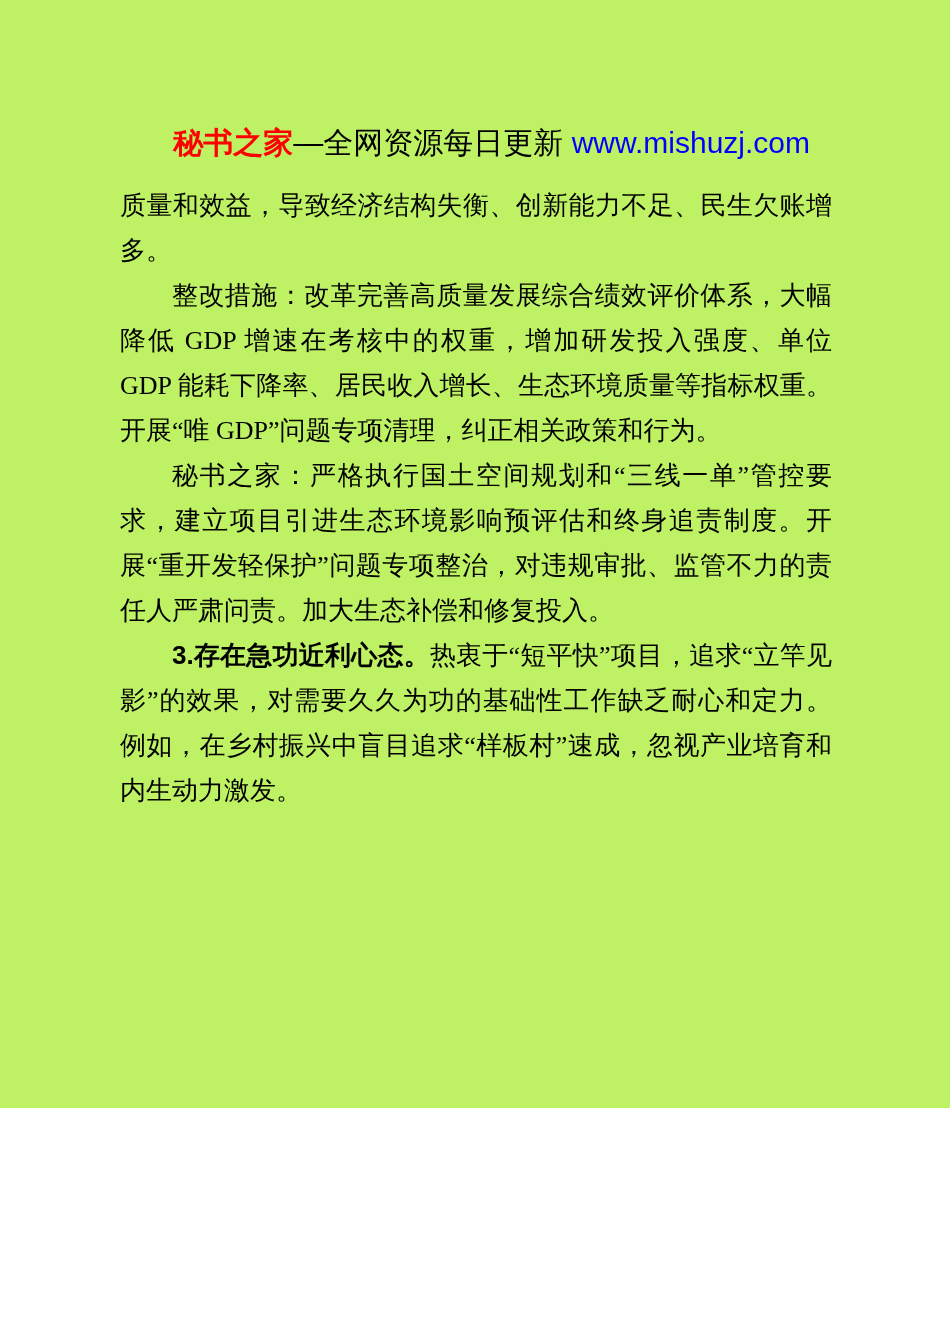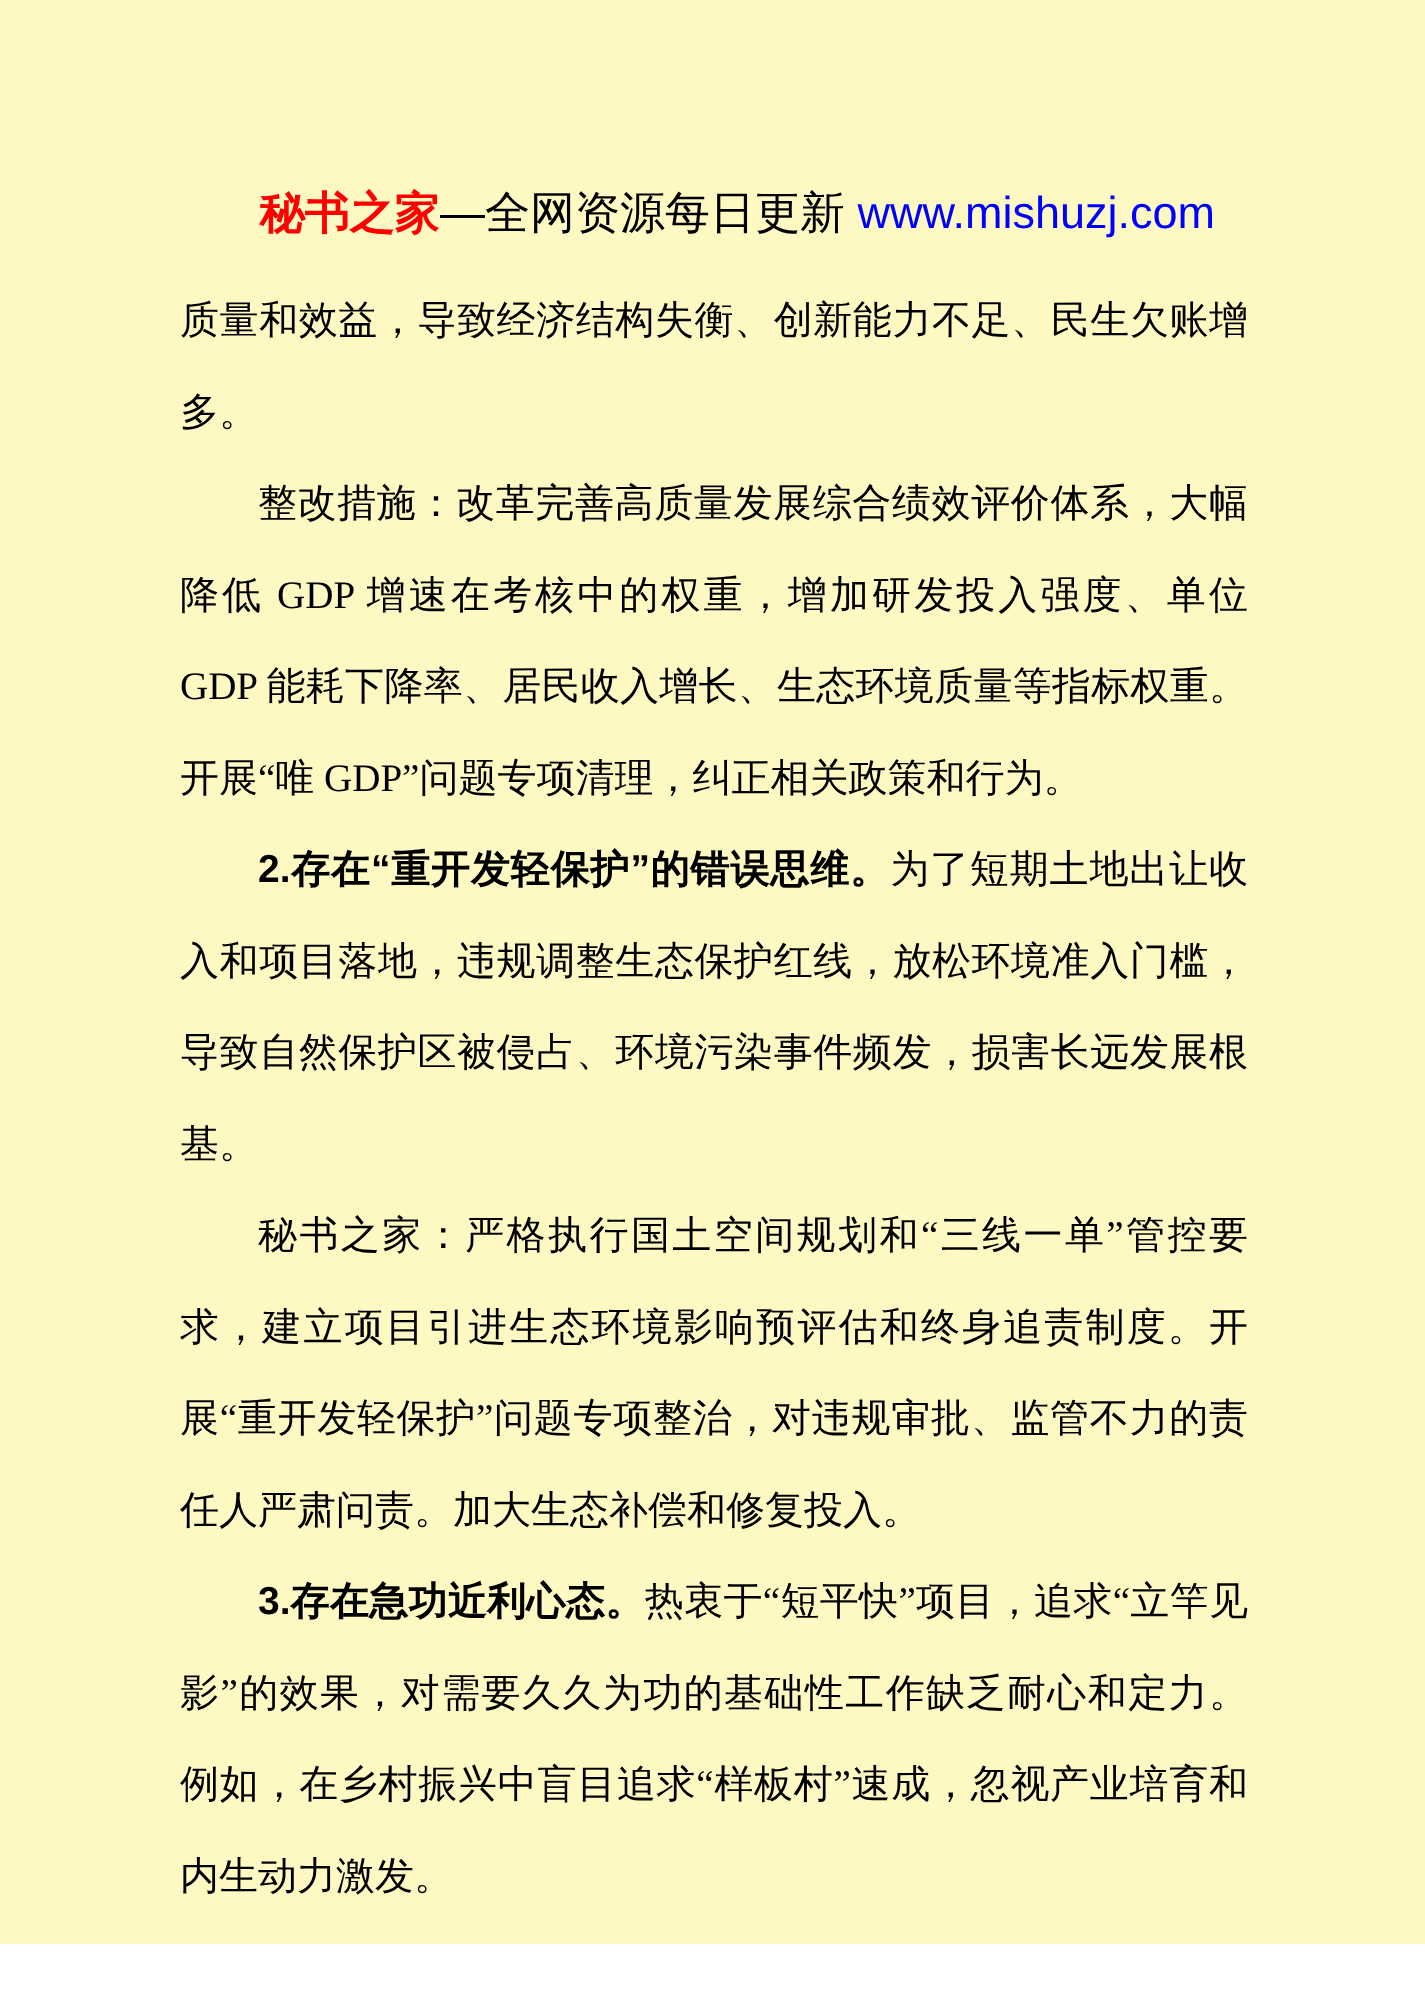--- a/index.html
+++ b/index.html
@@ -3,22 +3,22 @@
 <meta charset="utf-8">
 <style>
   html, body {
     margin: 0;
     padding: 0;
     background: #ffffff;
   }
   .page {
     position: relative;
     width: 950px;
-    height: 1296px;
-    background: #fef9c3;
+    height: 1108px;
+    background: #bef264;
     overflow: hidden;
     font-family: "Liberation Serif", "DejaVu Serif", serif;
     color: #000000;
   }
   .doc-header {
     position: absolute;
     top: 86px;
     left: 0;
     right: 0;
     text-align: center;
@@ -37,21 +37,21 @@
   .url {
     color: #0000ff;
     cursor: pointer;
   }
   .doc-body {
     position: absolute;
     top: 183px;
     left: 120px;
     width: 712px;
     font-size: 26px;
-    line-height: 61px;
+    line-height: 45px;
     text-align: justify;
     text-justify: inter-ideograph;
   }
   .para {
     margin: 0;
   }
   .para.indent {
     text-indent: 2em;
   }
   .lead {
@@ -67,21 +67,20 @@
   <div class="doc-header">
     <span class="brand">秘书之家</span><span class="tagline">—全网资源每日更新 </span><span class="url">www.mishuzj.com</span>
   </div>
 
   <div class="doc-body">
 
     <p class="para"><span>质量和效益，导致经济结构失衡、创新能力不足、民生欠账增多。</span></p>
 
     <p class="para indent"><span>整改措施：改革完善高质量发展综合绩效评价体系，大幅降低 GDP 增速在考核中的权重，增加研发投入强度、单位 GDP 能耗下降率、居民收入增长、生态环境质量等指标权重。开展“唯 GDP”问题专项清理，纠正相关政策和行为。</span></p>
 
-    <p class="para indent"><span class="lead">2.存在“重开发轻保护”的错误思维。</span><span>为了短期土地出让收入和项目落地，违规调整生态保护红线，放松环境准入门槛，导致自然保护区被侵占、环境污染事件频发，损害长远发展根基。</span></p>
 
     <p class="para indent"><span>秘书之家：严格执行国土空间规划和“三线一单”管控要求，建立项目引进生态环境影响预评估和终身追责制度。开展“重开发轻保护”问题专项整治，对违规审批、监管不力的责任人严肃问责。加大生态补偿和修复投入。</span></p>
 
     <p class="para indent"><span class="lead">3.存在急功近利心态。</span><span>热衷于“短平快”项目，追求“立竿见影”的效果，对需要久久为功的基础性工作缺乏耐心和定力。例如，在乡村振兴中盲目追求“样板村”速成，忽视产业培育和内生动力激发。</span></p>
 
 
   </div>
 
 </div>
 

